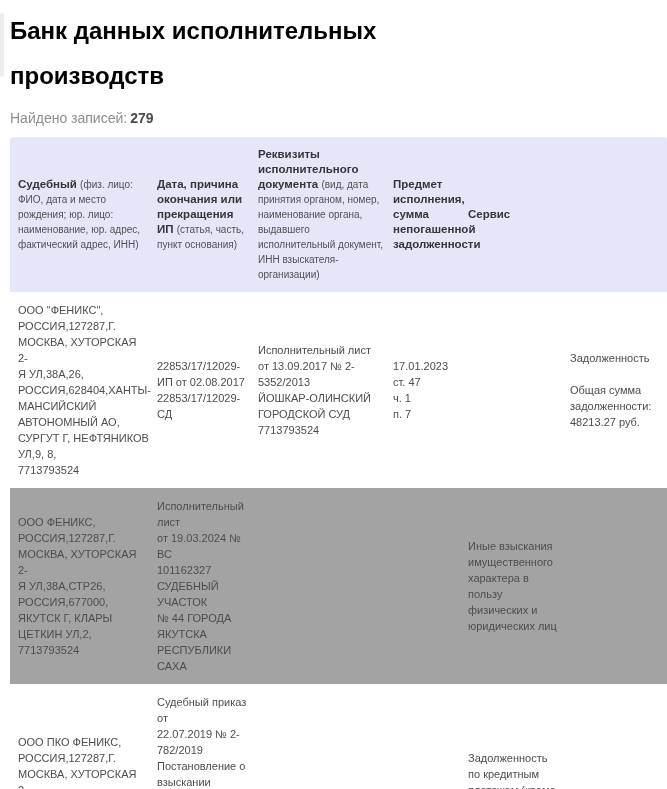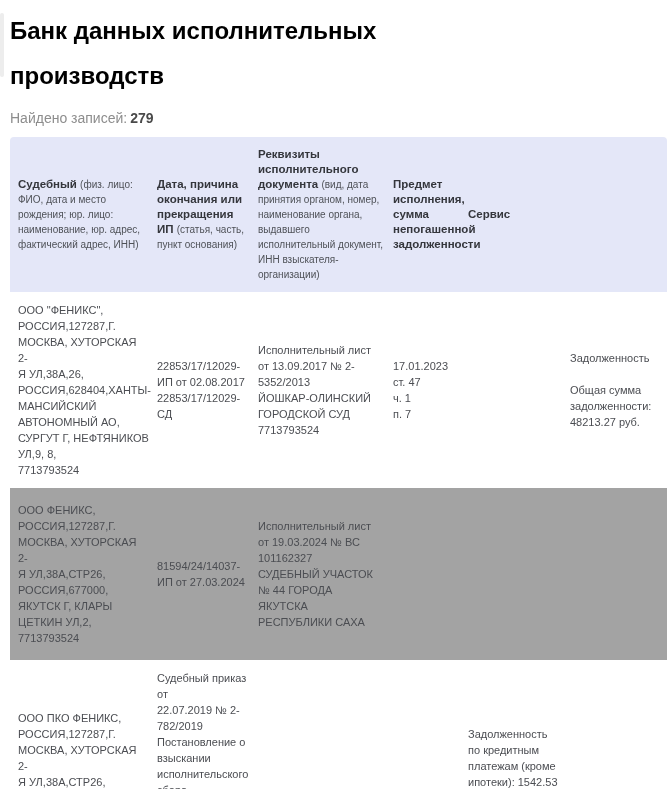--- a/index.html
+++ b/index.html
@@ -117,31 +117,35 @@
 
     <div class="grid row row-gray">
       <div class="cell">ООО ФЕНИКС,
 РОССИЯ,127287,Г.
 МОСКВА, ХУТОРСКАЯ 2-
 Я УЛ,38А,СТР26,
 РОССИЯ,677000,
 ЯКУТСК Г, КЛАРЫ
 ЦЕТКИН УЛ,2,
 7713793524</div>
-      <div class="cell">81594/24/14037-
-ИП от 27.03.2024</div>
       <div class="cell">Исполнительный лист
 от 19.03.2024 № ВС
 101162327
 СУДЕБНЫЙ УЧАСТОК
 № 44 ГОРОДА
 ЯКУТСКА
 РЕСПУБЛИКИ САХА</div>
       <div class="cell"></div>
       <div class="cell"></div>
+      <div class="cell">Иные взыскания
+имущественного
+характера в
+пользу
+физических и
+юридических лиц</div>
     </div>
 
     <div class="grid row row-white">
       <div class="cell">ООО ПКО ФЕНИКС,
 РОССИЯ,127287,Г.
 МОСКВА, ХУТОРСКАЯ 2-
 Я УЛ,38А,СТР26,
 РОССИЯ,127287,Г.
 МОСКВА, ХУТОРСКАЯ 2-
 Я УЛ,38А,СТР26,

